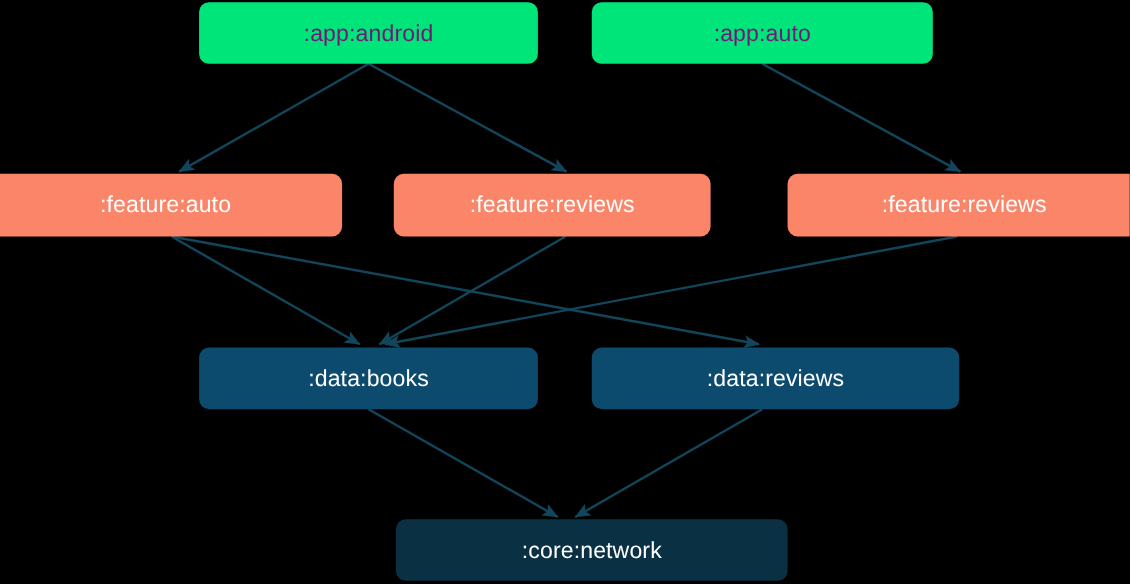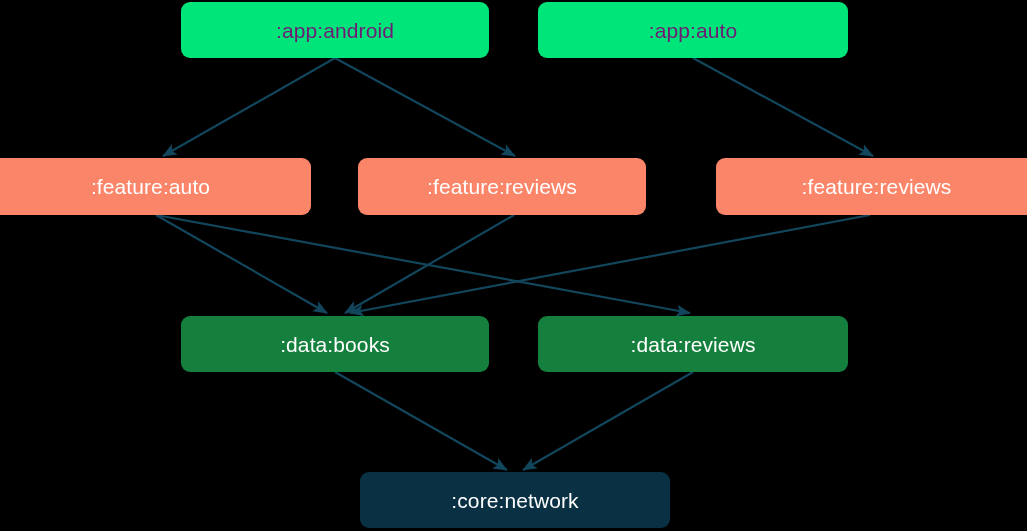--- a/index.html
+++ b/index.html
@@ -52,21 +52,21 @@
   .node-app {
     background: #00E57A;
     color: #701a75;
     text-align: right;
   }
   .node-feature {
     background: #FA8569;
     color: #FFFFFF;
   }
   .node-data {
-    background: #15803d;
+    background: #0c4a6e;
     color: #FFFFFF;
   }
   .node-core {
     background: #0A3044;
     color: #FFFFFF;
   }
 </style>
 </head>
 <body>
 
@@ -103,21 +103,21 @@
       </div>
       <div class="graph-node node-feature" style="left: 358px; top: 158px; width: 288px; height: 57px;">
         <span class="node-label">:feature:reviews</span>
       </div>
       <div class="graph-node node-feature" style="left: 716px; top: 158px; width: 321px; height: 57px;">
         <span class="node-label">:feature:reviews</span>
       </div>
       <div class="graph-node node-data" style="left: 181px; top: 316px; width: 308px; height: 56px;">
         <span class="node-label">:data:books</span>
       </div>
-      <div class="graph-node node-data" style="left: 538px; top: 316px; width: 310px; height: 56px;">
+      <div class="graph-node node-data" style="left: 538px; top: 316px; width: 334px; height: 56px;">
         <span class="node-label">:data:reviews</span>
       </div>
-      <div class="graph-node node-core" style="left: 360px; top: 472px; width: 310px; height: 56px;">
+      <div class="graph-node node-core" style="left: 360px; top: 472px; width: 356px; height: 56px;">
         <span class="node-label">:core:network</span>
       </div>
     </div>
 
 </div>
 
 </body></html>

